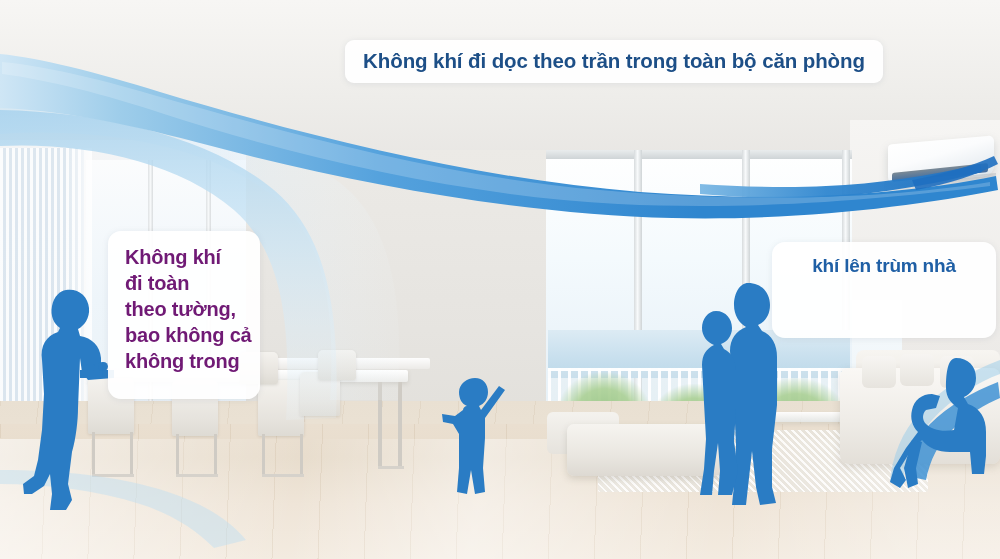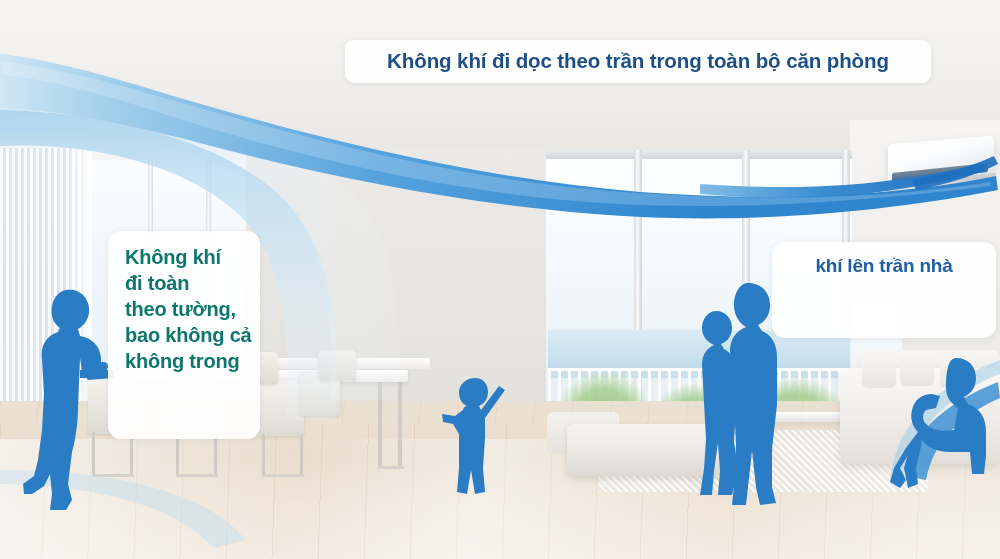--- a/index.html
+++ b/index.html
@@ -240,33 +240,33 @@
   .callout {
     position: absolute;
     background: rgba(255,255,255,0.93);
     border-radius: 13px;
     color: #1e5fa8;
     font-weight: bold;
     line-height: 1.30;
     box-shadow: 0 1px 6px rgba(110,130,150,.14);
   }
   #header-callout {
-    left: 345px; top: 40px; width: 586px; height: 43px;
+    left: 345px; top: 40px; width: 538px; height: 43px;
     border-radius: 9px;
     display: flex; align-items: center; justify-content: center;
     font-size: 20.5px;
     letter-spacing: -0.1px;
     color: #1d4f87;
     white-space: nowrap;
   }
   #left-callout {
-    left: 108px; top: 231px; width: 152px; height: 208px;
+    left: 108px; top: 231px; width: 152px; height: 168px;
     padding: 13px 0 0 17px;
     font-size: 20px;
-    color: #0f766e;
+    color: #701a75;
     letter-spacing: -0.2px;
   }
   #right-callout {
     left: 772px; top: 242px; width: 224px; height: 96px;
     padding: 12px 10px 0 10px;
     text-align: center;
     font-size: 19px;
     color: #1f5fa5;
     letter-spacing: -0.2px;
   }
@@ -479,16 +479,16 @@
 
   <div class="callout" id="left-callout">
     <span class="ln">Không khí</span>
     <span class="ln">đi toàn</span>
     <span class="ln">theo tường,</span>
     <span class="ln">bao không cả</span>
     <span class="ln">không trong</span>
   </div>
 
   <div class="callout" id="right-callout">
-    <span class="ln">khí lên trần nhà</span>
+    <span class="ln">khí lên trùm nhà</span>
   </div>
 
 </div>
 
 </body></html>

